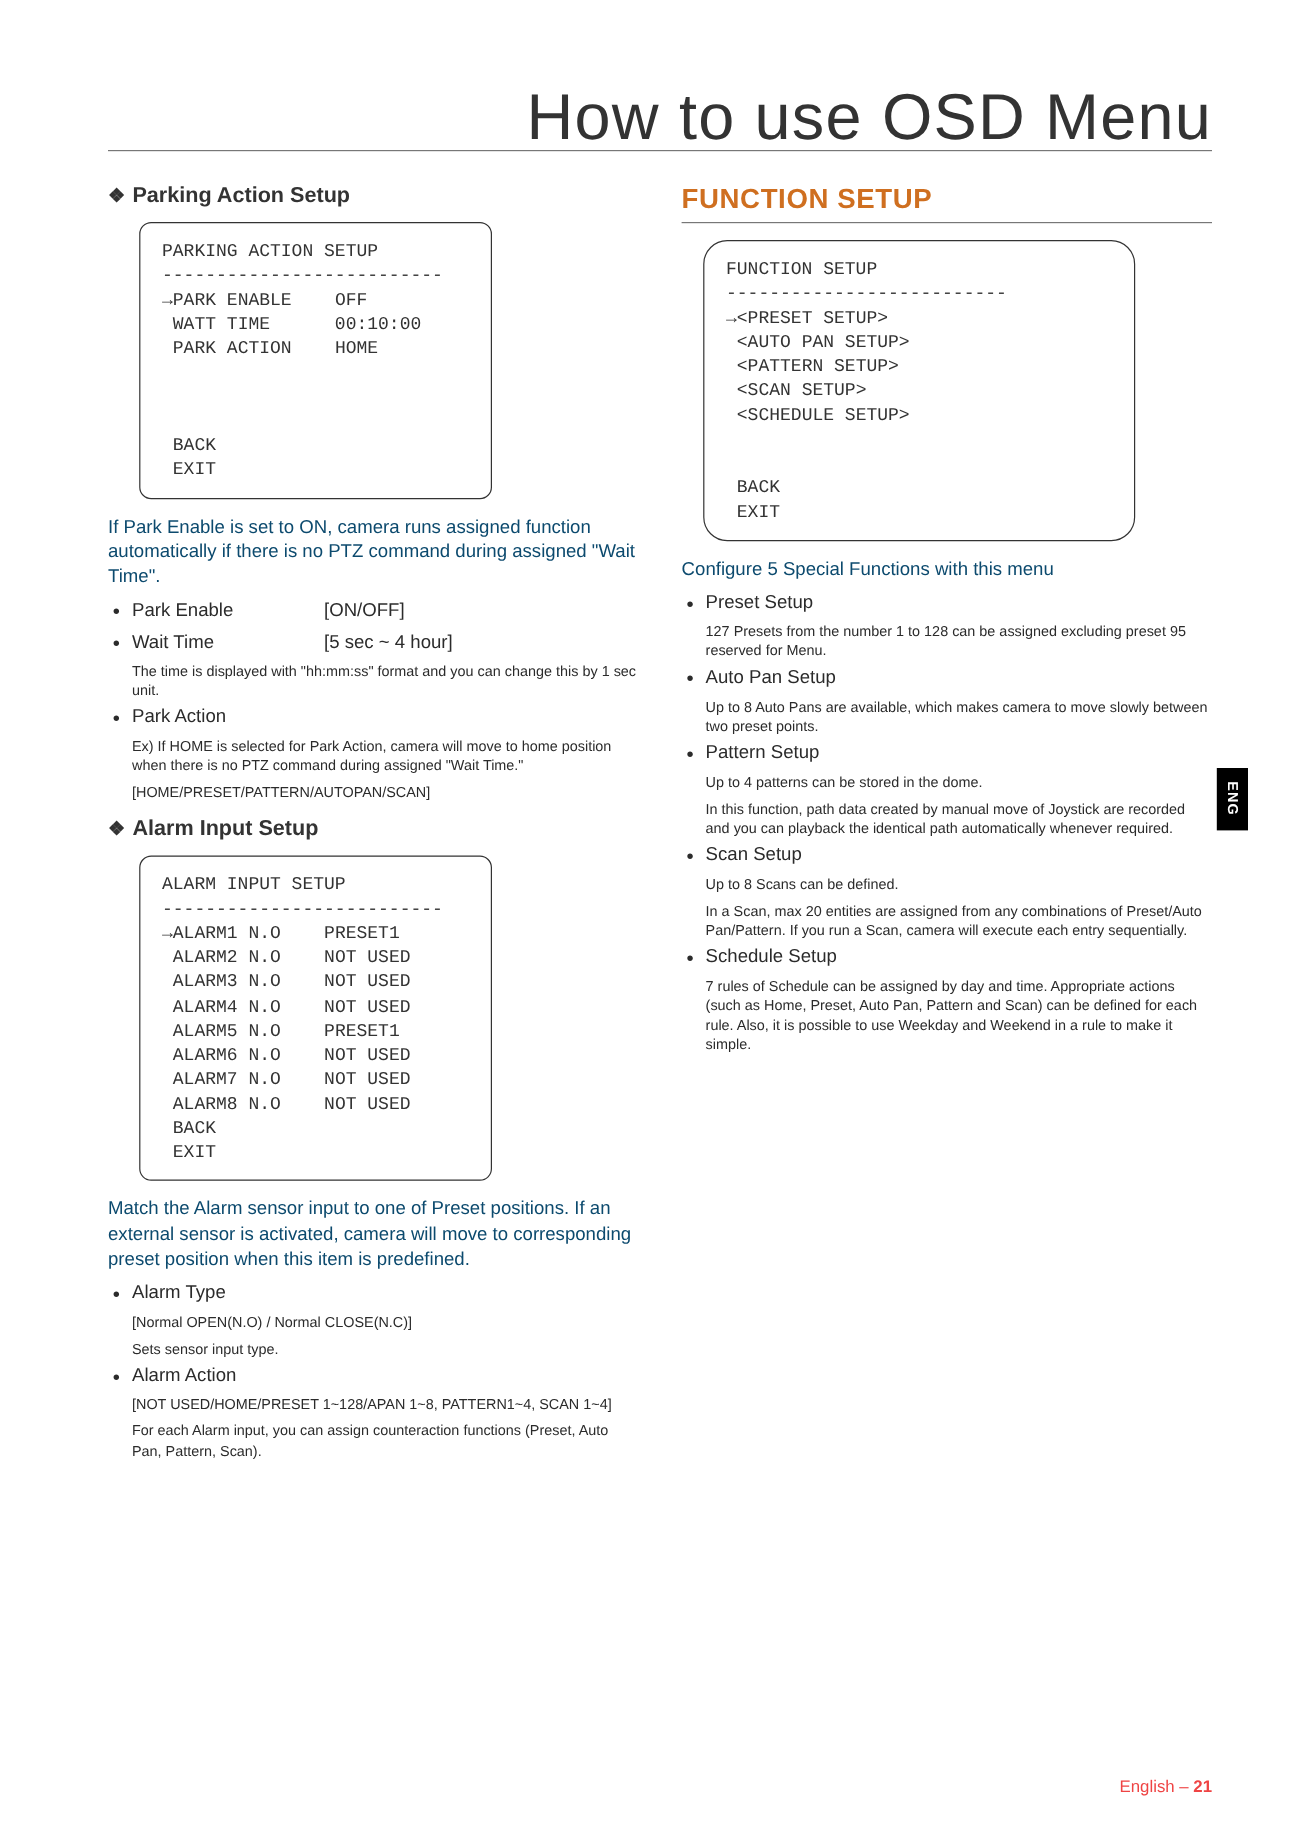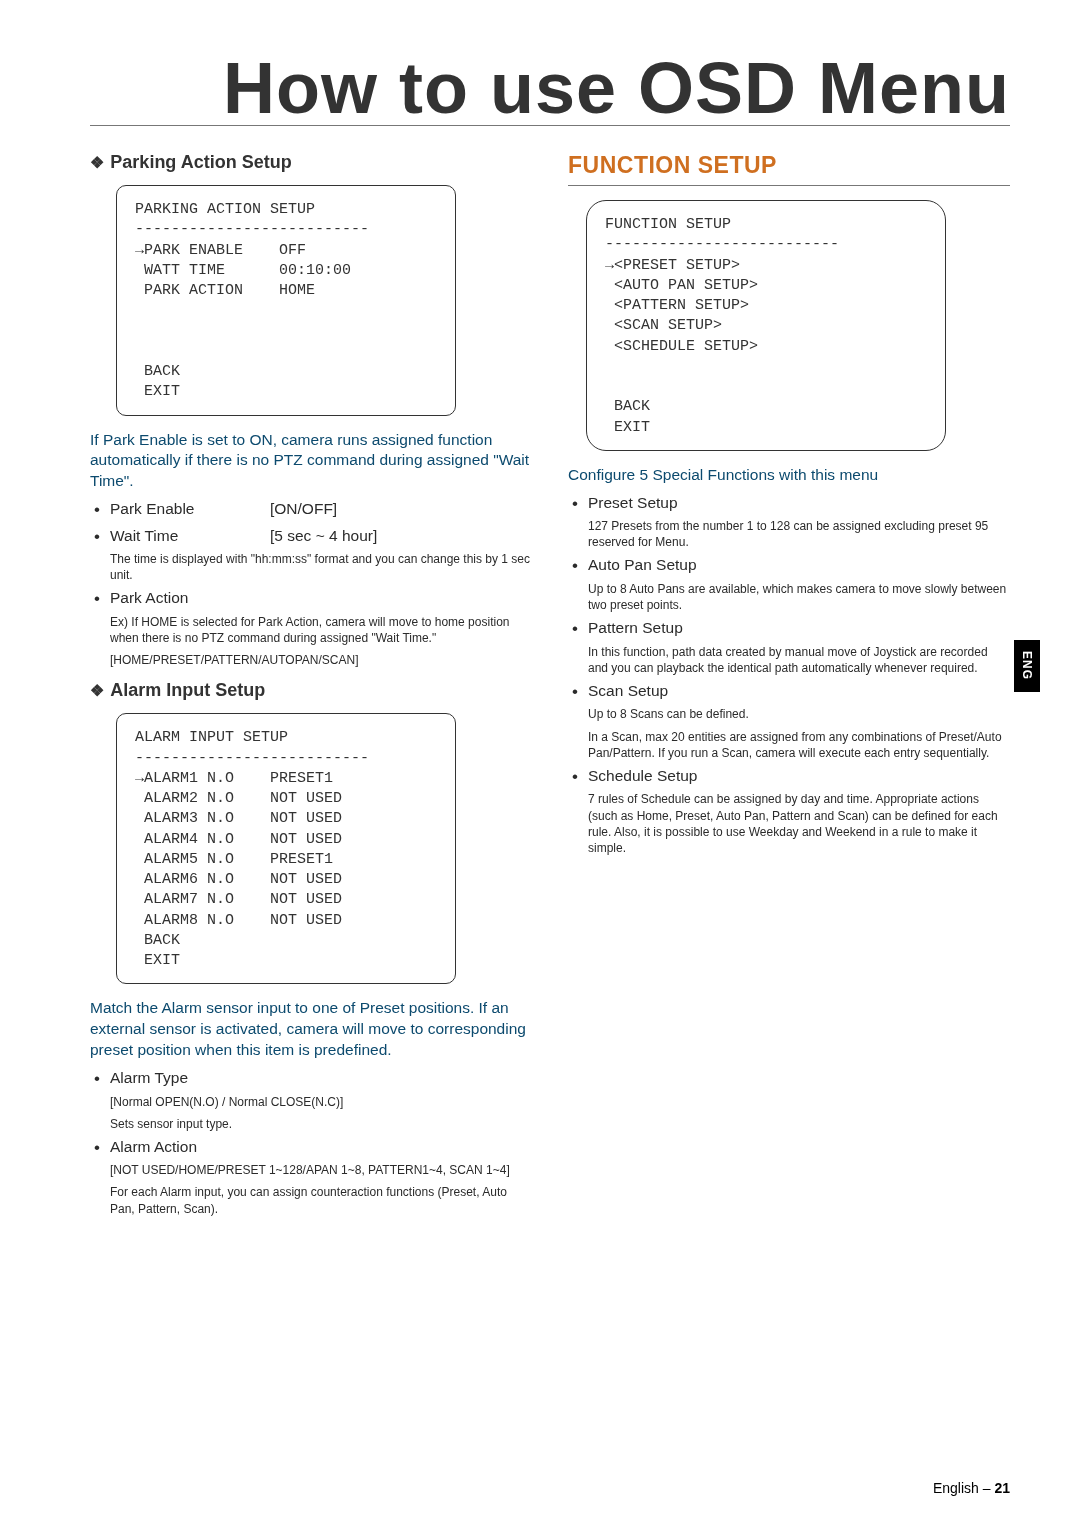--- a/index.html
+++ b/index.html
@@ -15,22 +15,22 @@
   .page-title-line {
     border-bottom: 1.5px solid #777;
     margin-bottom: 26px;
     position: relative;
     height: 66px;
   }
   .page-title {
     position: absolute;
     right: 0;
     bottom: -4px;
-    font-size: 72px;
-    font-weight: 700;
+    font-size: 54px;
+    font-weight: 400;
     letter-spacing: 1px;
     color: #333;
   }
   .columns { display: flex; gap: 36px; }
   .col { flex: 1; }
   .sub-h {
     font-weight: bold;
     font-size: 18px;
     color: #333;
     margin-bottom: 12px;
@@ -39,21 +39,21 @@
   .osd-box {
     border: 1.4px solid #333;
     border-radius: 10px;
     margin: 0 0 14px 26px;
     padding: 14px 18px 12px 18px;
     font-family: "Courier New", monospace;
     font-size: 15px;
     line-height: 1.35;
     white-space: pre;
     color: #333;
-    width: 340px;
+    width: 294px;
   }
   .osd-box-r {
     margin-left: 18px;
     width: 360px;
     border-radius: 20px;
   }
   .body-text {
     font-size: 15.5px;
     line-height: 1.35;
     color: #0c4a6e;
@@ -94,21 +94,21 @@
     align-items: center;
     justify-content: center;
     writing-mode: vertical-rl;
     letter-spacing: 1px;
   }
   .pagenum {
     position: absolute;
     right: 70px;
     bottom: 38px;
     font-size: 14px;
-    color: #000000;
+    color: #ef4444;
   }
   .pagenum b { font-weight: bold; }
 </style>
 </head>
 <body>
 
 <div class="page-title-line">
   <div class="page-title">How to use OSD Menu</div>
 </div>
 
@@ -230,20 +230,21 @@
             <span class="li-dot">•</span>
             <span class="li-text">Auto Pan Setup</span>
           </div>
         <div class="li-desc">Up to 8 Auto Pans are available, which makes camera to move slowly between two preset points.</div>
       </li>
       <li>
         <div class="li-row">
             <span class="li-dot">•</span>
             <span class="li-text">Pattern Setup</span>
           </div>
+        <div class="li-desc">Up to 4 patterns can be stored in the dome.</div>
         <div class="li-desc">In this function, path data created by manual move of Joystick are recorded and you can playback the identical path automatically whenever required.</div>
       </li>
       <li>
         <div class="li-row">
             <span class="li-dot">•</span>
             <span class="li-text">Scan Setup</span>
           </div>
         <div class="li-desc">Up to 8 Scans can be defined.</div>
         <div class="li-desc">In a Scan, max 20 entities are assigned from any combinations of Preset/Auto Pan/Pattern. If you run a Scan, camera will execute each entry sequentially.</div>
       </li>

